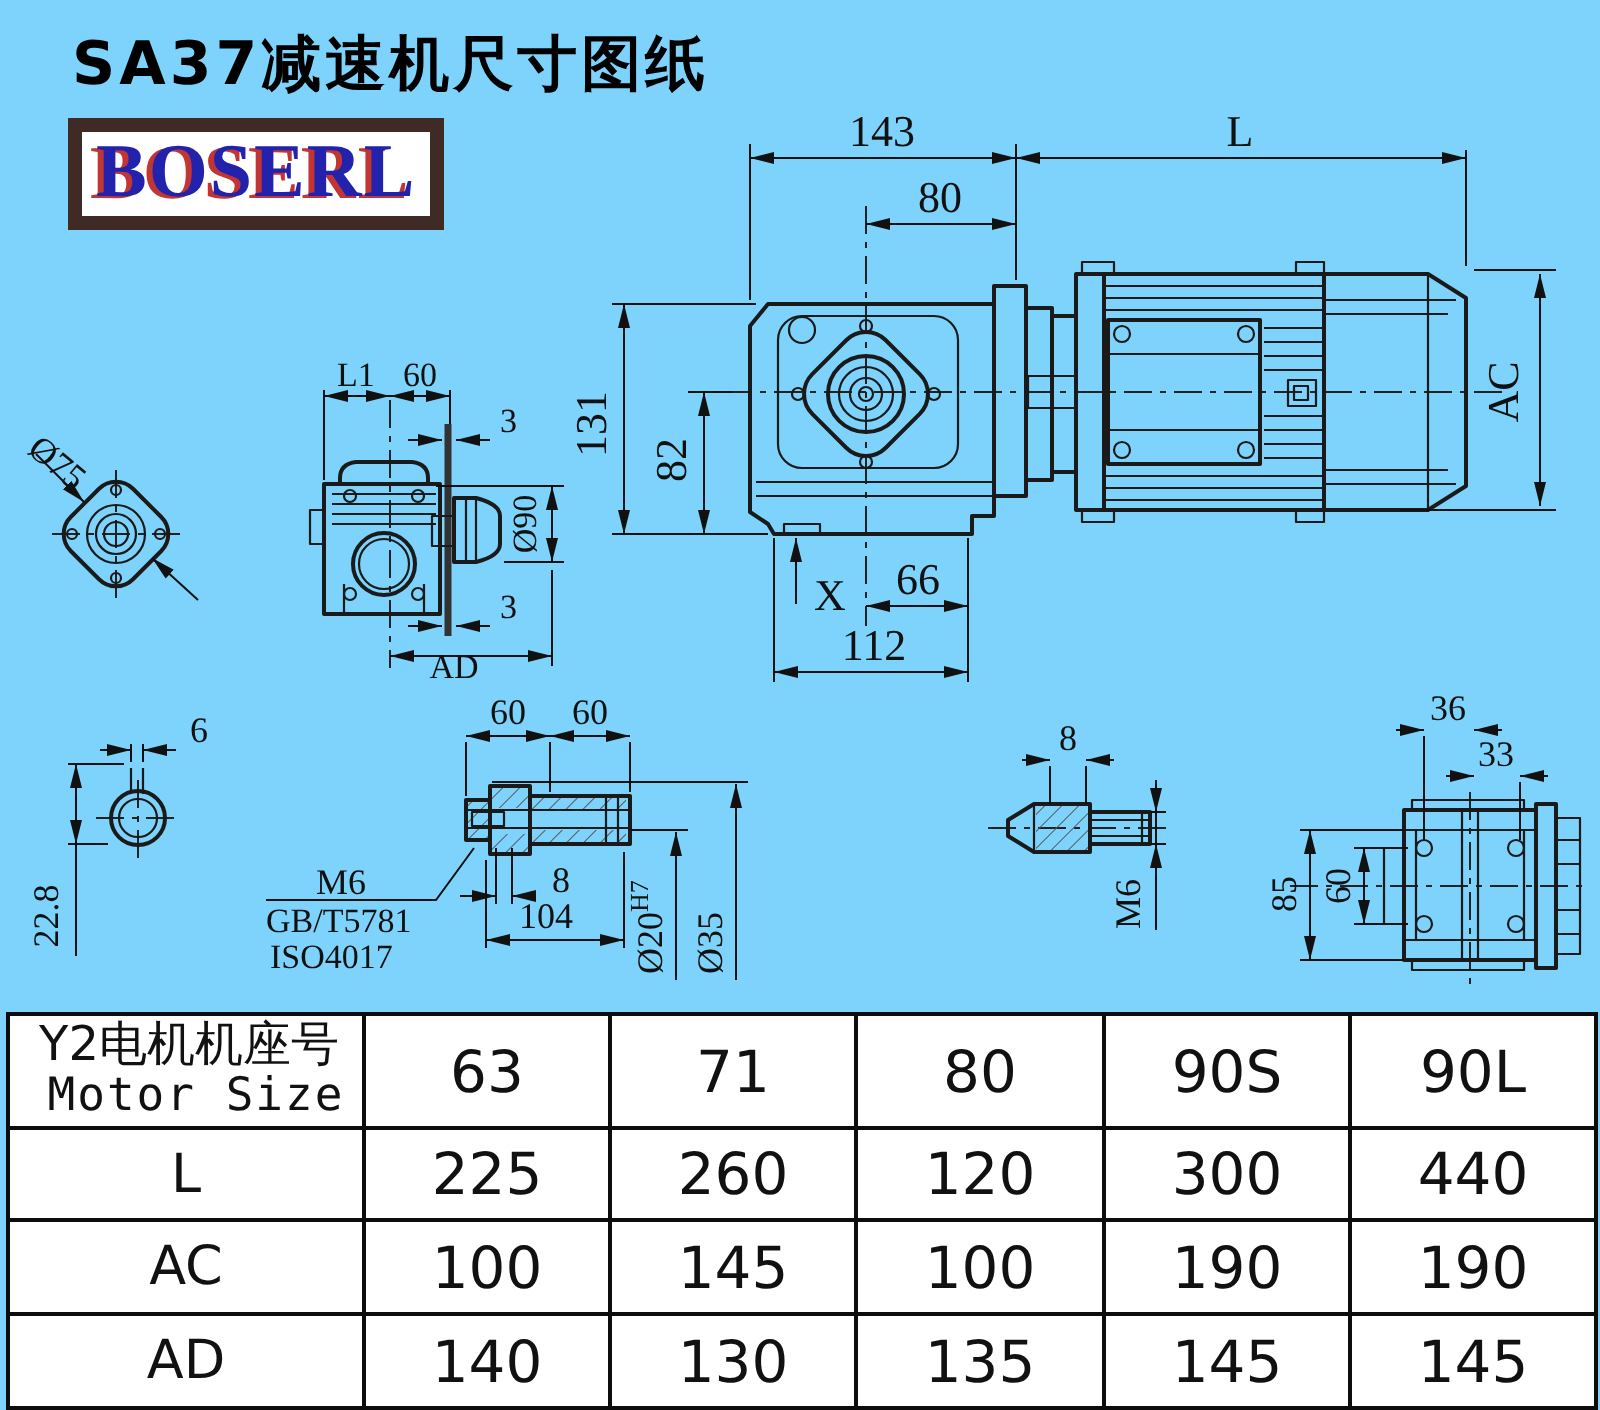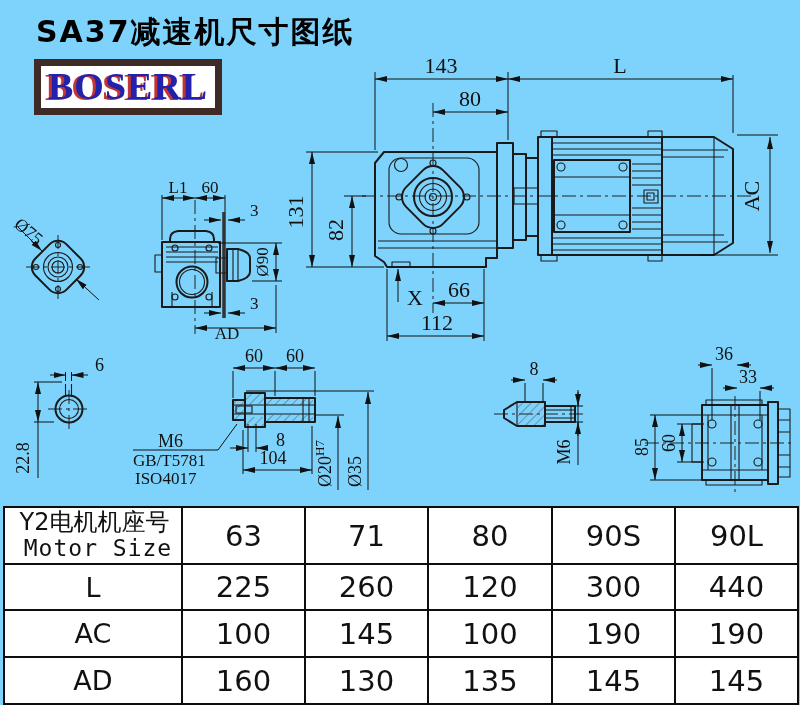--- a/index.html
+++ b/index.html
@@ -312,21 +312,21 @@
     <tr style="height:47px">
       <td class="rowlab">AC</td>
       <td class="val">100</td>
       <td class="val">145</td>
       <td class="val">100</td>
       <td class="val">190</td>
       <td class="val">190</td>
     </tr>
     <tr style="height:47px">
       <td class="rowlab">AD</td>
-      <td class="val">160</td>
+      <td class="val">140</td>
       <td class="val">130</td>
       <td class="val">135</td>
       <td class="val">145</td>
       <td class="val">145</td>
     </tr>
   </tbody>
     </table>
 </div>
 
 </body></html>

